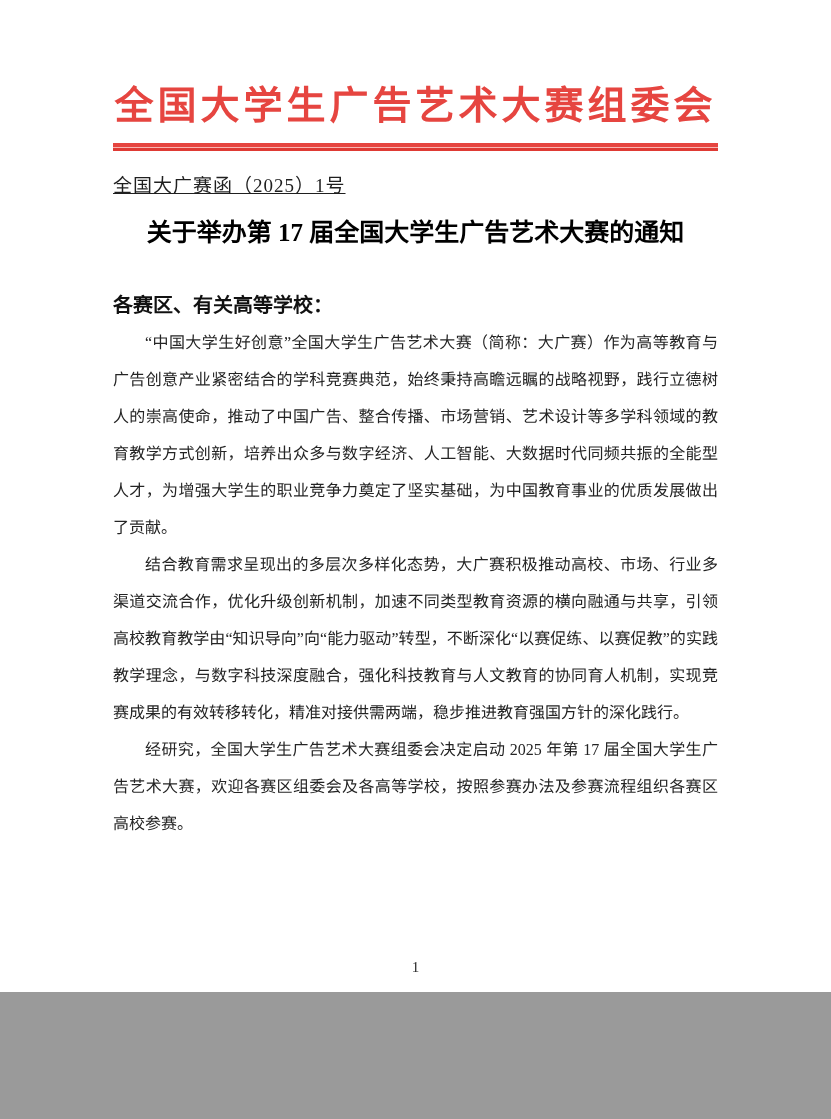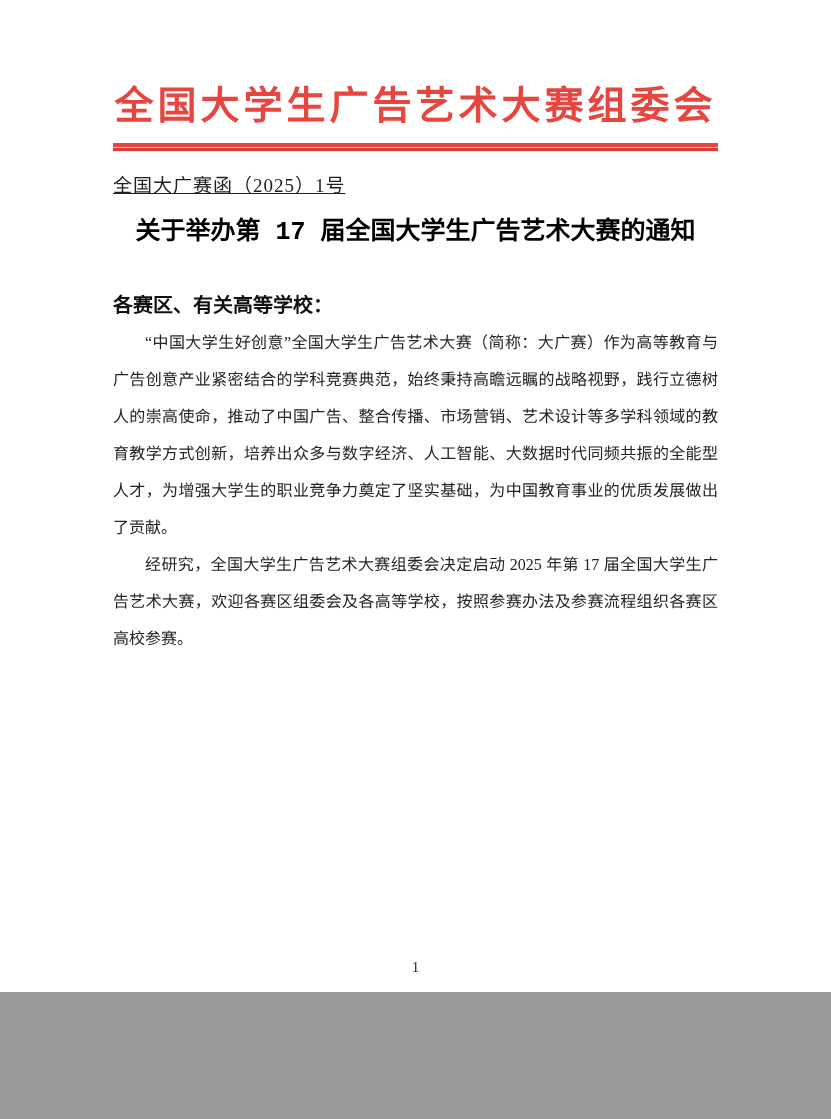--- a/index.html
+++ b/index.html
@@ -49,21 +49,21 @@
     margin-top: 19px;
     font-family: "Liberation Serif", "DejaVu Serif", serif;
     font-size: 19px;
     letter-spacing: 1px;
     color: #1f1f1f;
     text-decoration: underline;
   }
   .notice-title {
     margin: 18px 0 0 0;
     text-align: center;
-    font-family: Liberation Mono, monospace;
+    font-family: Liberation Serif, serif;
     font-weight: 700;
     font-size: 25px;
     line-height: 36px;
     color: #000000;
     white-space: nowrap;
   }
   .salutation {
     margin-top: 36px;
     font-family: "Liberation Sans", "DejaVu Sans", sans-serif;
     font-weight: 700;
@@ -102,18 +102,19 @@
 
     <div class="doc-no">全国大广赛函（2025）1号</div>
 
     <h2 class="notice-title">关于举办第 17 届全国大学生广告艺术大赛的通知</h2>
 
     <div class="salutation">各赛区、有关高等学校：</div>
 
     <p class="para">“中国大学生好创意”全国大学生广告艺术大赛（简称：大广赛）作为高等教育与广告创意产业紧密结合的学科竞赛典范，始终秉持高瞻远瞩的战略视野，践行立德树人的崇高使命，推动了中国广告、整合传播、市场营销、艺术设计等多学科领域的教育教学方式创新，培养出众多与数字经济、人工智能、大数据时代同频共振的全能型人才，为增强大学生的职业竞争力奠定了坚实基础，为中国教育事业的优质发展做出了贡献。</p>
 
 
+    <p class="para">结合教育需求呈现出的多层次多样化态势，大广赛积极推动高校、市场、行业多渠道交流合作，优化升级创新机制，加速不同类型教育资源的横向融通与共享，引领高校教育教学由“知识导向”向“能力驱动”转型，不断深化“以赛促练、以赛促教”的实践教学理念，与数字科技深度融合，强化科技教育与人文教育的协同育人机制，实现竞赛成果的有效转移转化，精准对接供需两端，稳步推进教育强国方针的深化践行。</p>
 
     <p class="para">经研究，全国大学生广告艺术大赛组委会决定启动 2025 年第 17 届全国大学生广告艺术大赛，欢迎各赛区组委会及各高等学校，按照参赛办法及参赛流程组织各赛区高校参赛。</p>
   </div>
 
   <div class="page-number">1</div>
 </div>
 
 </body></html>

